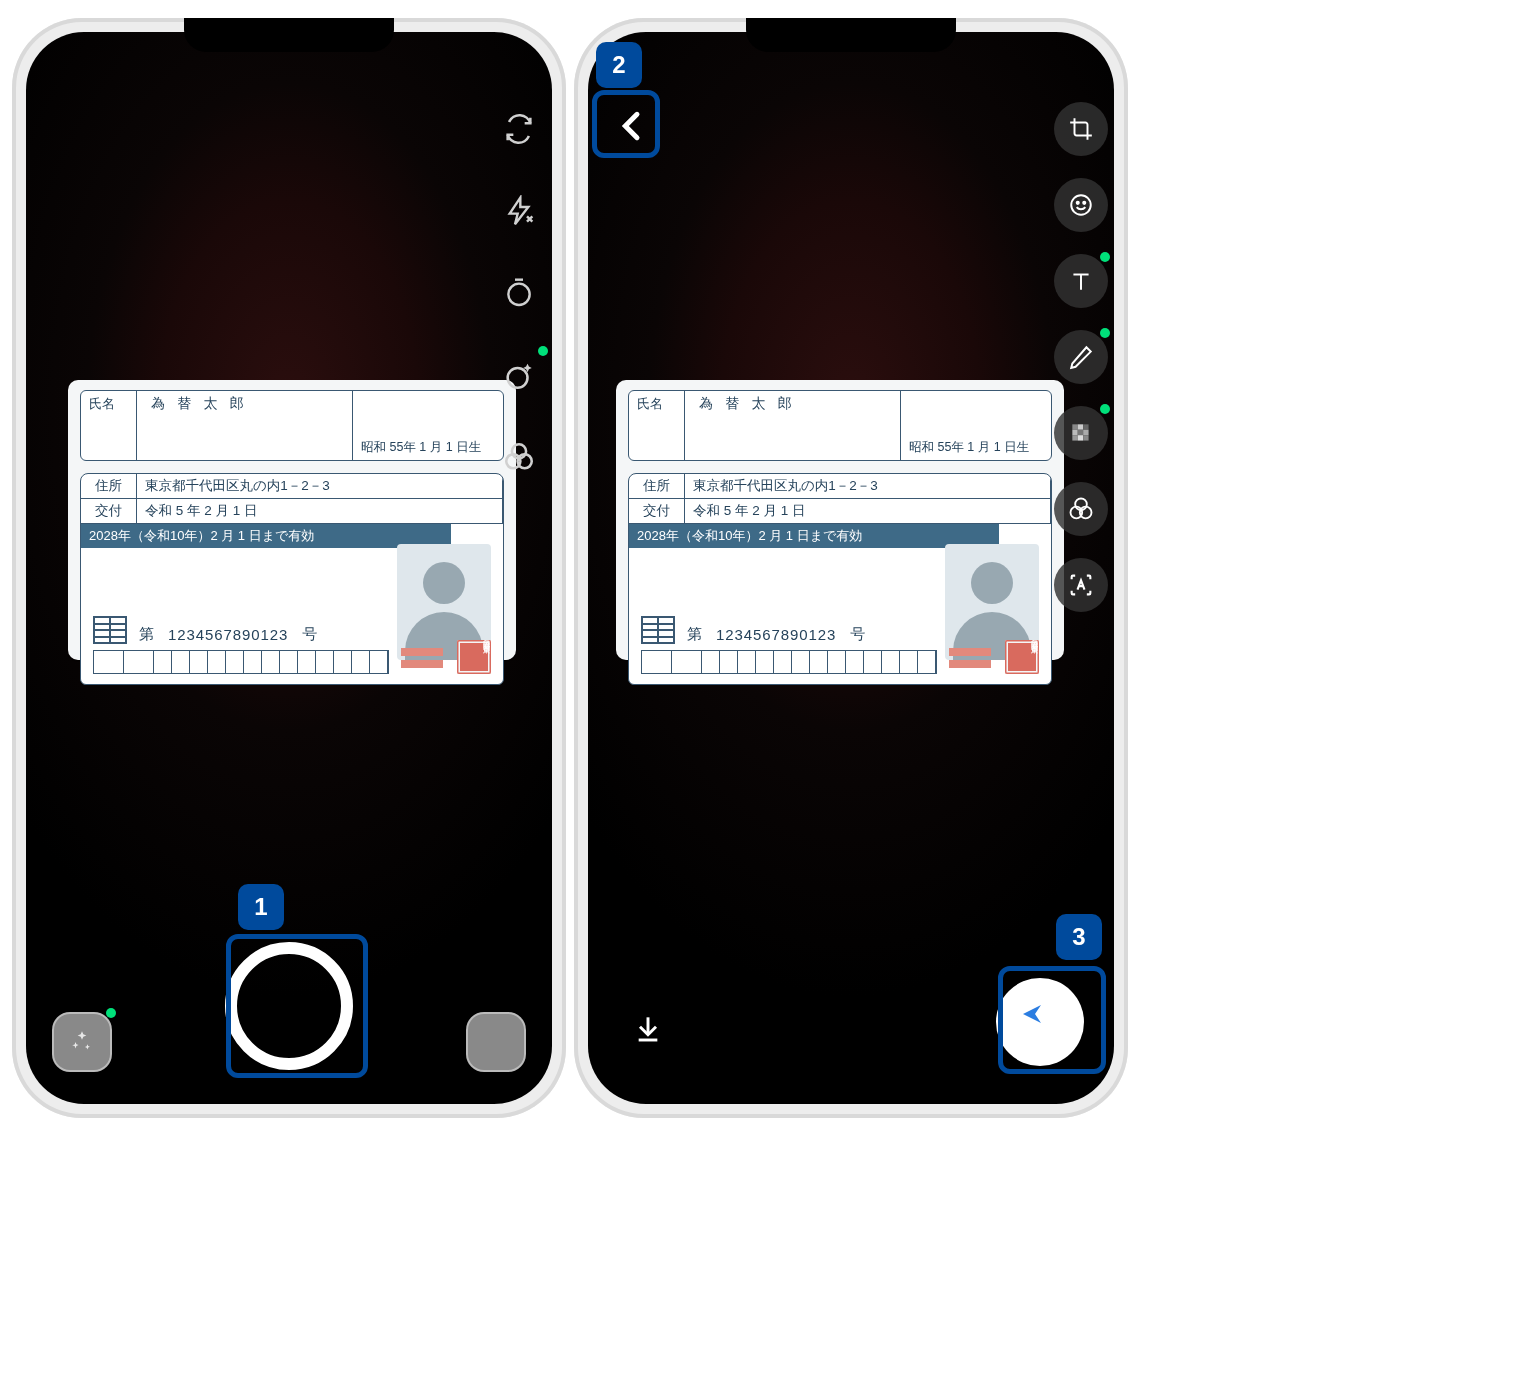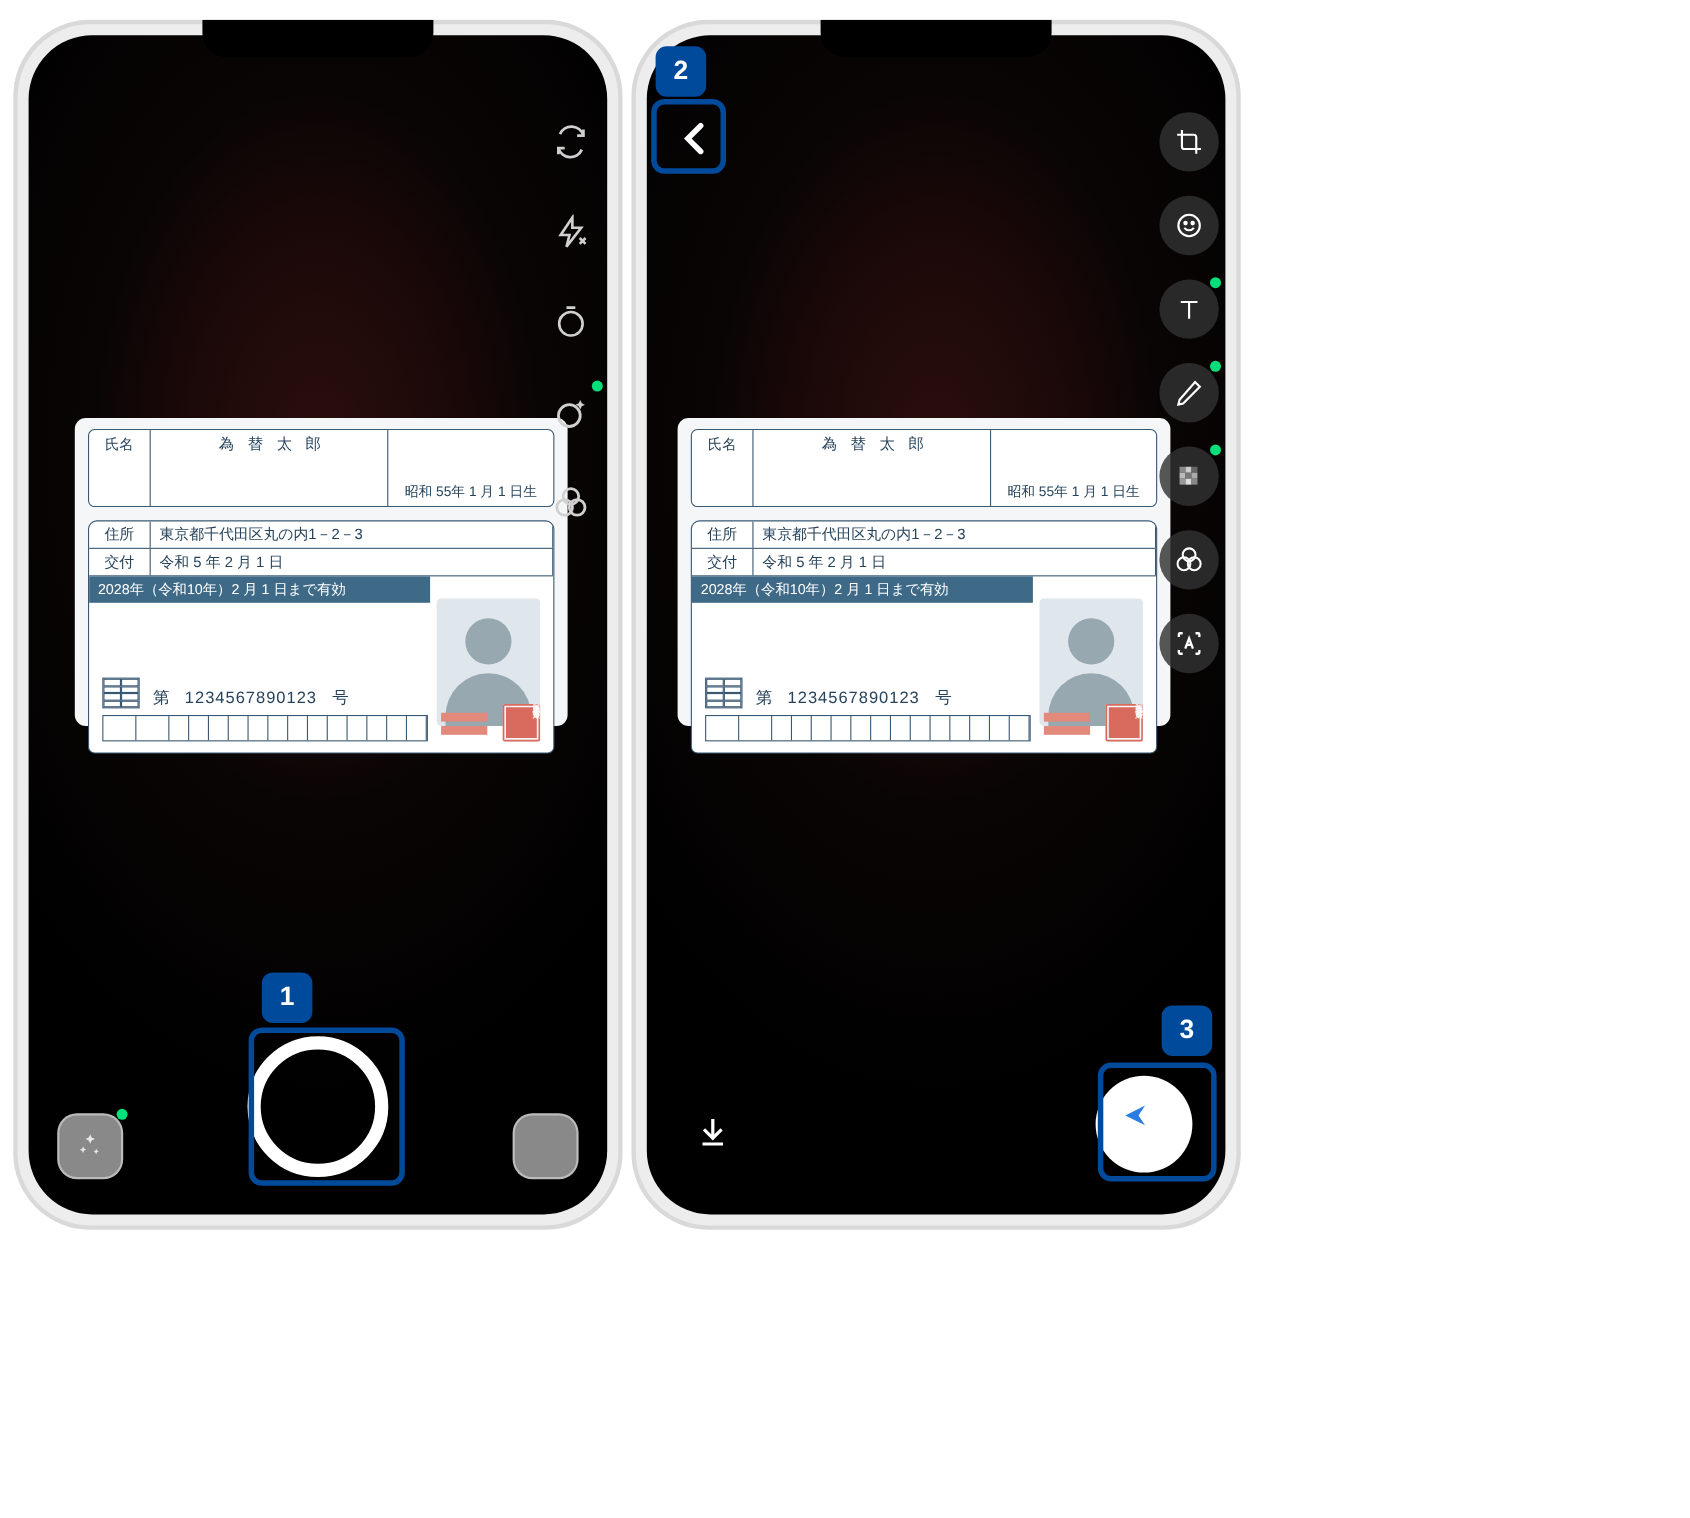--- a/index.html
+++ b/index.html
@@ -11,31 +11,31 @@
   .screen { position:absolute; inset:14px; background:radial-gradient(ellipse 70% 55% at 50% 35%,#2b0e0e 0%,#1a0808 35%,#0a0505 55%,#000 100%); border-radius:58px; overflow:hidden; }
   .sidebar { position:absolute; right:6px; top:70px; display:flex; flex-direction:column; gap:28px; z-index:8; }
   .side-btn { width:54px; height:54px; border-radius:50%; display:flex; align-items:center; justify-content:center; position:relative; }
   .side-btn.dark { background:rgba(50,50,50,.82); }
   .side-btn svg { display:block; }
   .dot { position:absolute; top:-2px; right:-2px; width:10px; height:10px; border-radius:50%; background:#00e07a; }
   .back-btn { position:absolute; top:62px; left:12px; width:64px; height:64px; display:flex; align-items:center; justify-content:center; z-index:8; }
   .id-card { position:absolute; top:348px; left:42px; width:448px; height:280px; background:#f4f6f7; border-radius:10px; padding:10px 12px 12px; box-shadow:0 2px 0 rgba(0,0,0,.2); z-index:3; }
   .screen.right .id-card { left:28px; top:348px; }
   .card-row { border:1.5px solid #3a5872; border-radius:6px; display:flex; font-size:14px; color:#26435b; background:#fff; margin-bottom:12px; overflow:hidden; }
-  .card-row .cell { padding:4px 8px; border-right:1.5px solid #3a5872;text-align:center; }
+  .card-row .cell { padding:4px 8px; border-right:1.5px solid #3a5872; }
   .card-row .cell:last-child { border-right:none; }
   .card-row .label { width:56px; font-size:13px; }
   .card-row .name { flex:1; letter-spacing:.3em; padding-left:14px; }
   .card-row .dob { width:150px; font-size:12.5px;margin-top:44px; }
   .card-body { border:1.5px solid #3a5872; border-radius:8px 8px 6px 6px; background:#fff; overflow:hidden; height:212px; position:relative; }
   .body-row { display:flex; font-size:13.5px; color:#26435b; border-bottom:1px solid #3a5872; }
   .body-row .cell { padding:3px 8px; border-right:1.5px solid #3a5872; }
   .body-row .label { width:56px; text-align:center; }
   .body-row .val { flex:1; }
-  .valid-bar { background:#3e6a87; color:#fff; font-size:13px; padding:3px 8px; width:310px; }
+  .valid-bar { background:#3e6a87; color:#fff; font-size:13px; padding:3px 8px; width:370px; }
   .photo { position:absolute; right:12px; top:70px; width:94px; height:116px; background:#dfe7ec; border-radius:4px; overflow:hidden; }
   .photo .head { position:absolute; top:18px; left:50%; transform:translateX(-50%); width:42px; height:42px; border-radius:50%; background:#98a8b1; }
   .photo .body { position:absolute; bottom:-6px; left:50%; transform:translateX(-50%); width:78px; height:54px; border-top-left-radius:40px; border-top-right-radius:40px; background:#98a8b1; }
   .num-area { position:absolute; bottom:36px; left:12px; display:flex; align-items:center; gap:14px; font-size:15px; color:#26435b; }
   .small-grid { position:absolute; bottom:40px; left:12px; width:34px; height:28px; display:grid; grid-template-columns:repeat(2,1fr); grid-template-rows:repeat(4,1fr); border:1px solid #3a5872; }
   .small-grid div { border:0.5px solid #3a5872; }
   .grid-row { position:absolute; bottom:10px; left:12px; height:24px; display:grid; grid-template-columns:30px 30px repeat(13,18px); border:1px solid #3a5872; }
   .grid-row div { border-right:1px solid #3a5872; }
   .seal { position:absolute; bottom:10px; right:12px; width:34px; height:34px; background:#d96a5e; border-radius:2px; display:flex; flex-wrap:wrap; font-size:7px; color:#fff; line-height:8px; padding:1px; writing-mode:vertical-rl; letter-spacing:-1px; box-shadow:0 0 0 1.5px #d96a5e inset, 0 0 0 3px #f4f6f7 inset; }
   .stripes { position:absolute; bottom:16px; right:60px; display:flex; flex-direction:column; gap:4px; }

